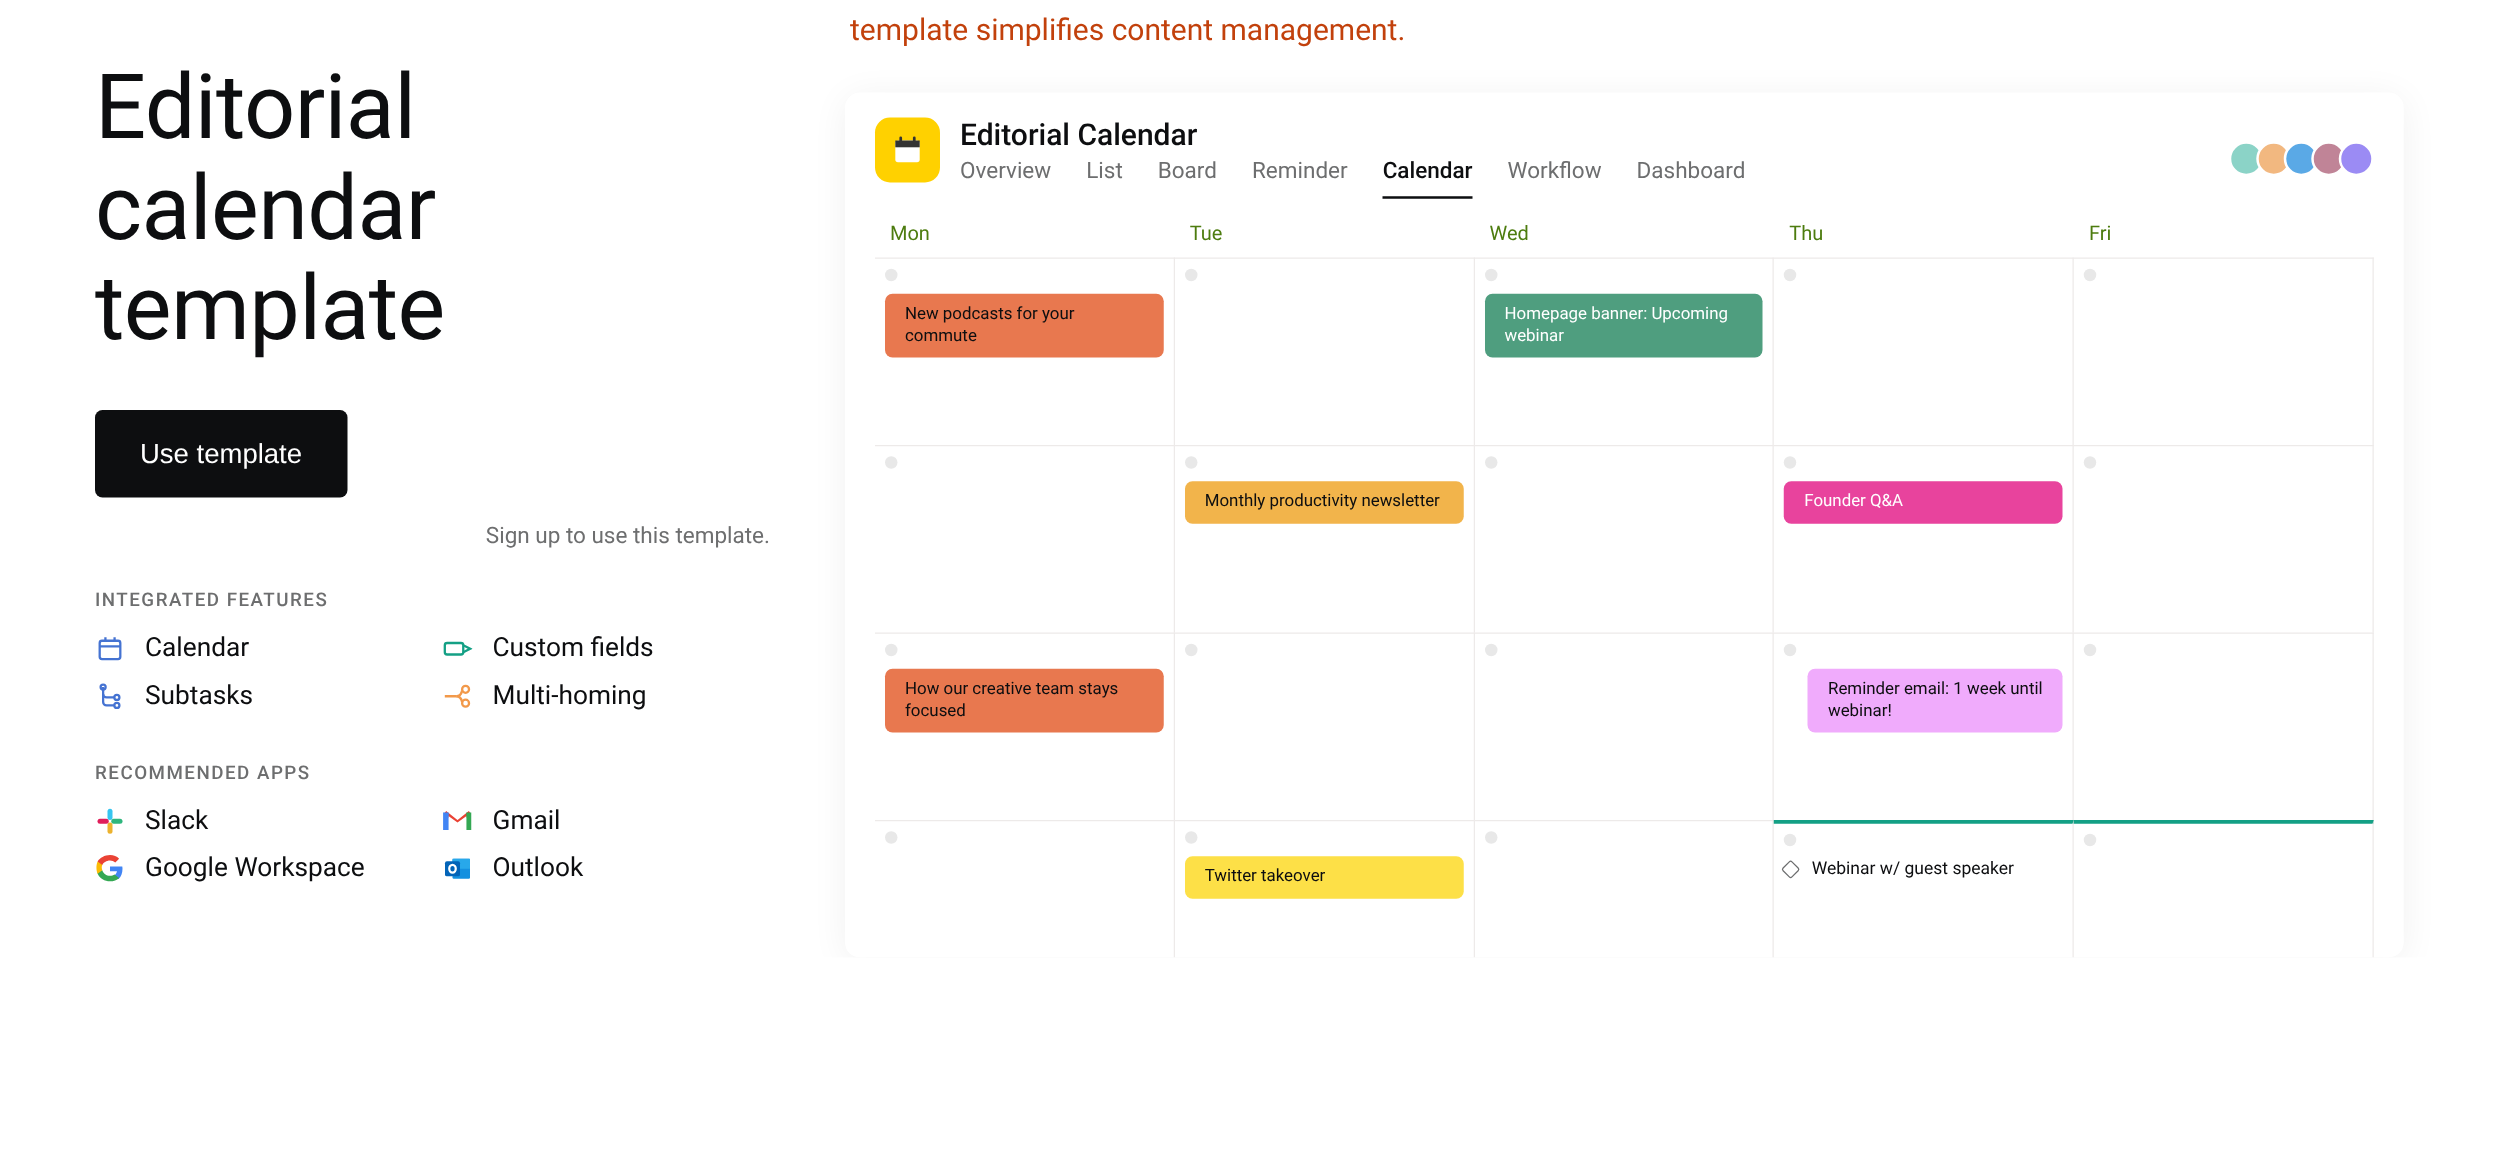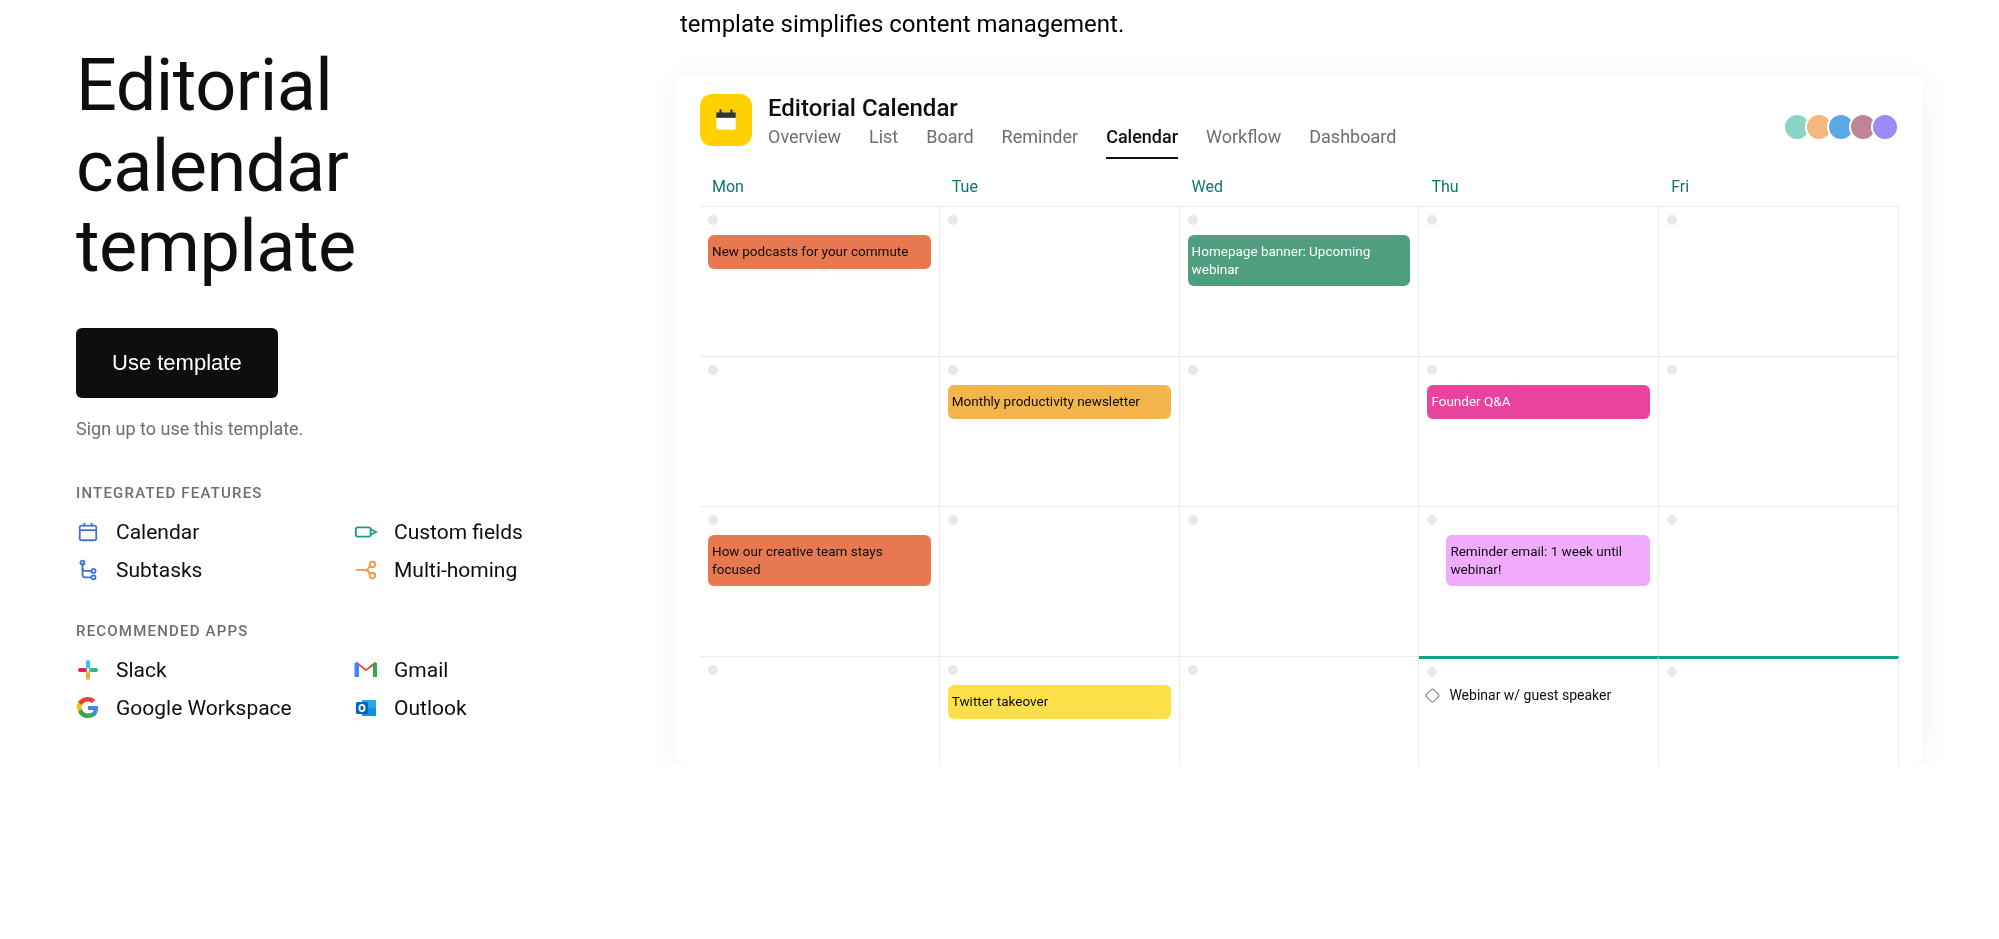--- a/index.html
+++ b/index.html
@@ -40,21 +40,22 @@
       font-weight: 500;
       padding: 22px 36px;
       border: none;
       border-radius: 6px;
       cursor: pointer;
       margin-bottom: 20px;
     }
     .signup-note {
       font-size: 18px;
       color: #6d6e6f;
-      margin-bottom: 45px;
+      margin-bottom: 32px;
+      text-align: right;
     }
     .section-label {
       font-size: 15px;
       font-weight: 500;
       letter-spacing: 1.2px;
       color: #6d6e6f;
       margin-bottom: 18px;
       text-transform: uppercase;
     }
     .feature-grid {
@@ -81,21 +82,21 @@
       display: grid;
       grid-template-columns: 1fr 1fr;
       gap: 14px 16px;
     }
     .right-col {
       flex: 1;
       position: relative;
     }
     .top-blurb {
       font-size: 24px;
-      color: #000000;
+      color: #c2410c;
       margin-bottom: 36px;
       padding-left: 4px;
     }
     .preview-card {
       background: #fff;
       border-radius: 12px;
       box-shadow: 0 4px 30px rgba(0,0,0,0.06);
       padding: 20px 24px 0 24px;
     }
     .preview-header {
@@ -146,42 +147,42 @@
       border: 2px solid #fff;
       margin-left: -6px;
     }
     .calendar {
       display: grid;
       grid-template-columns: repeat(5, 1fr);
       margin-top: 6px;
     }
     .day-header {
       font-size: 16px;
-      color: #0f766e;
+      color: #4d7c0f;
       padding: 10px 12px;
     }
     .cell {
       border-top: 1px solid #edeae9;
       border-right: 1px solid #edeae9;
       min-height: 150px;
       padding: 8px;
       position: relative;
     }
     .cell:first-child { border-left: 1px solid #edeae9; }
     .date-placeholder {
       width: 10px;
       height: 10px;
       background: #e8e8e8;
       border-radius: 50%;
       display: block;
       margin-bottom: 10px;
     }
     .event {
       border-radius: 6px;
-      padding: 8px 4px;
+      padding: 8px 16px;
       font-size: 13.5px;
       line-height: 1.3;
       color: #0d0e10;
       margin-top: 2px;
     }
     .special-event {
       display: flex;
       align-items: center;
       gap: 11px;
       font-size: 14px;

